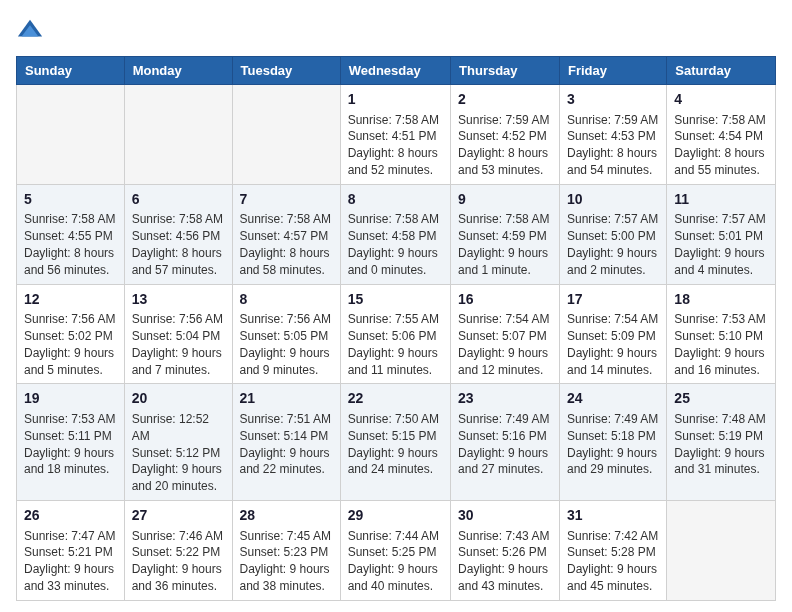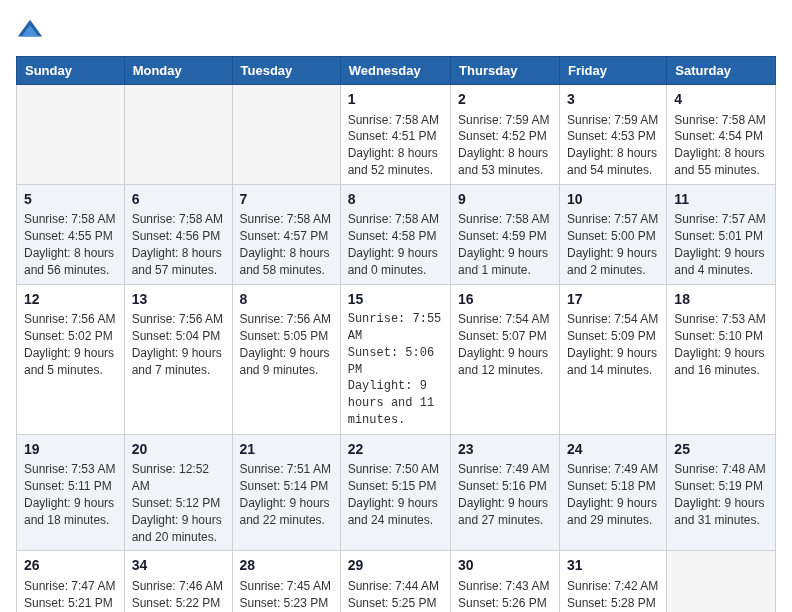--- a/index.html
+++ b/index.html
@@ -209,21 +209,21 @@
 Daylight: 9 hours and 7 minutes.</div>
         </td>
         <td>
           <span class="day-number">8</span>
           <div class="day-info" style="white-space: pre-line;">Sunrise: 7:56 AM
 Sunset: 5:05 PM
 Daylight: 9 hours and 9 minutes.</div>
         </td>
         <td>
           <span class="day-number">15</span>
-          <div class="day-info" style="white-space: pre-line; font-family: Liberation Mono, monospace;">Sunrise: 7:55 AM
+          <div class="day-info" style="white-space: pre-line;">Sunrise: 7:55 AM
 Sunset: 5:06 PM
 Daylight: 9 hours and 11 minutes.</div>
         </td>
         <td>
           <span class="day-number">16</span>
           <div class="day-info" style="white-space: pre-line;">Sunrise: 7:54 AM
 Sunset: 5:07 PM
 Daylight: 9 hours and 12 minutes.</div>
         </td>
         <td>
@@ -284,21 +284,21 @@
         </td>
       </tr>
       <tr>
         <td>
           <span class="day-number">26</span>
           <div class="day-info" style="white-space: pre-line;">Sunrise: 7:47 AM
 Sunset: 5:21 PM
 Daylight: 9 hours and 33 minutes.</div>
         </td>
         <td>
-          <span class="day-number">34</span>
+          <span class="day-number">27</span>
           <div class="day-info" style="white-space: pre-line;">Sunrise: 7:46 AM
 Sunset: 5:22 PM
 Daylight: 9 hours and 36 minutes.</div>
         </td>
         <td>
           <span class="day-number">28</span>
           <div class="day-info" style="white-space: pre-line;">Sunrise: 7:45 AM
 Sunset: 5:23 PM
 Daylight: 9 hours and 38 minutes.</div>
         </td>

